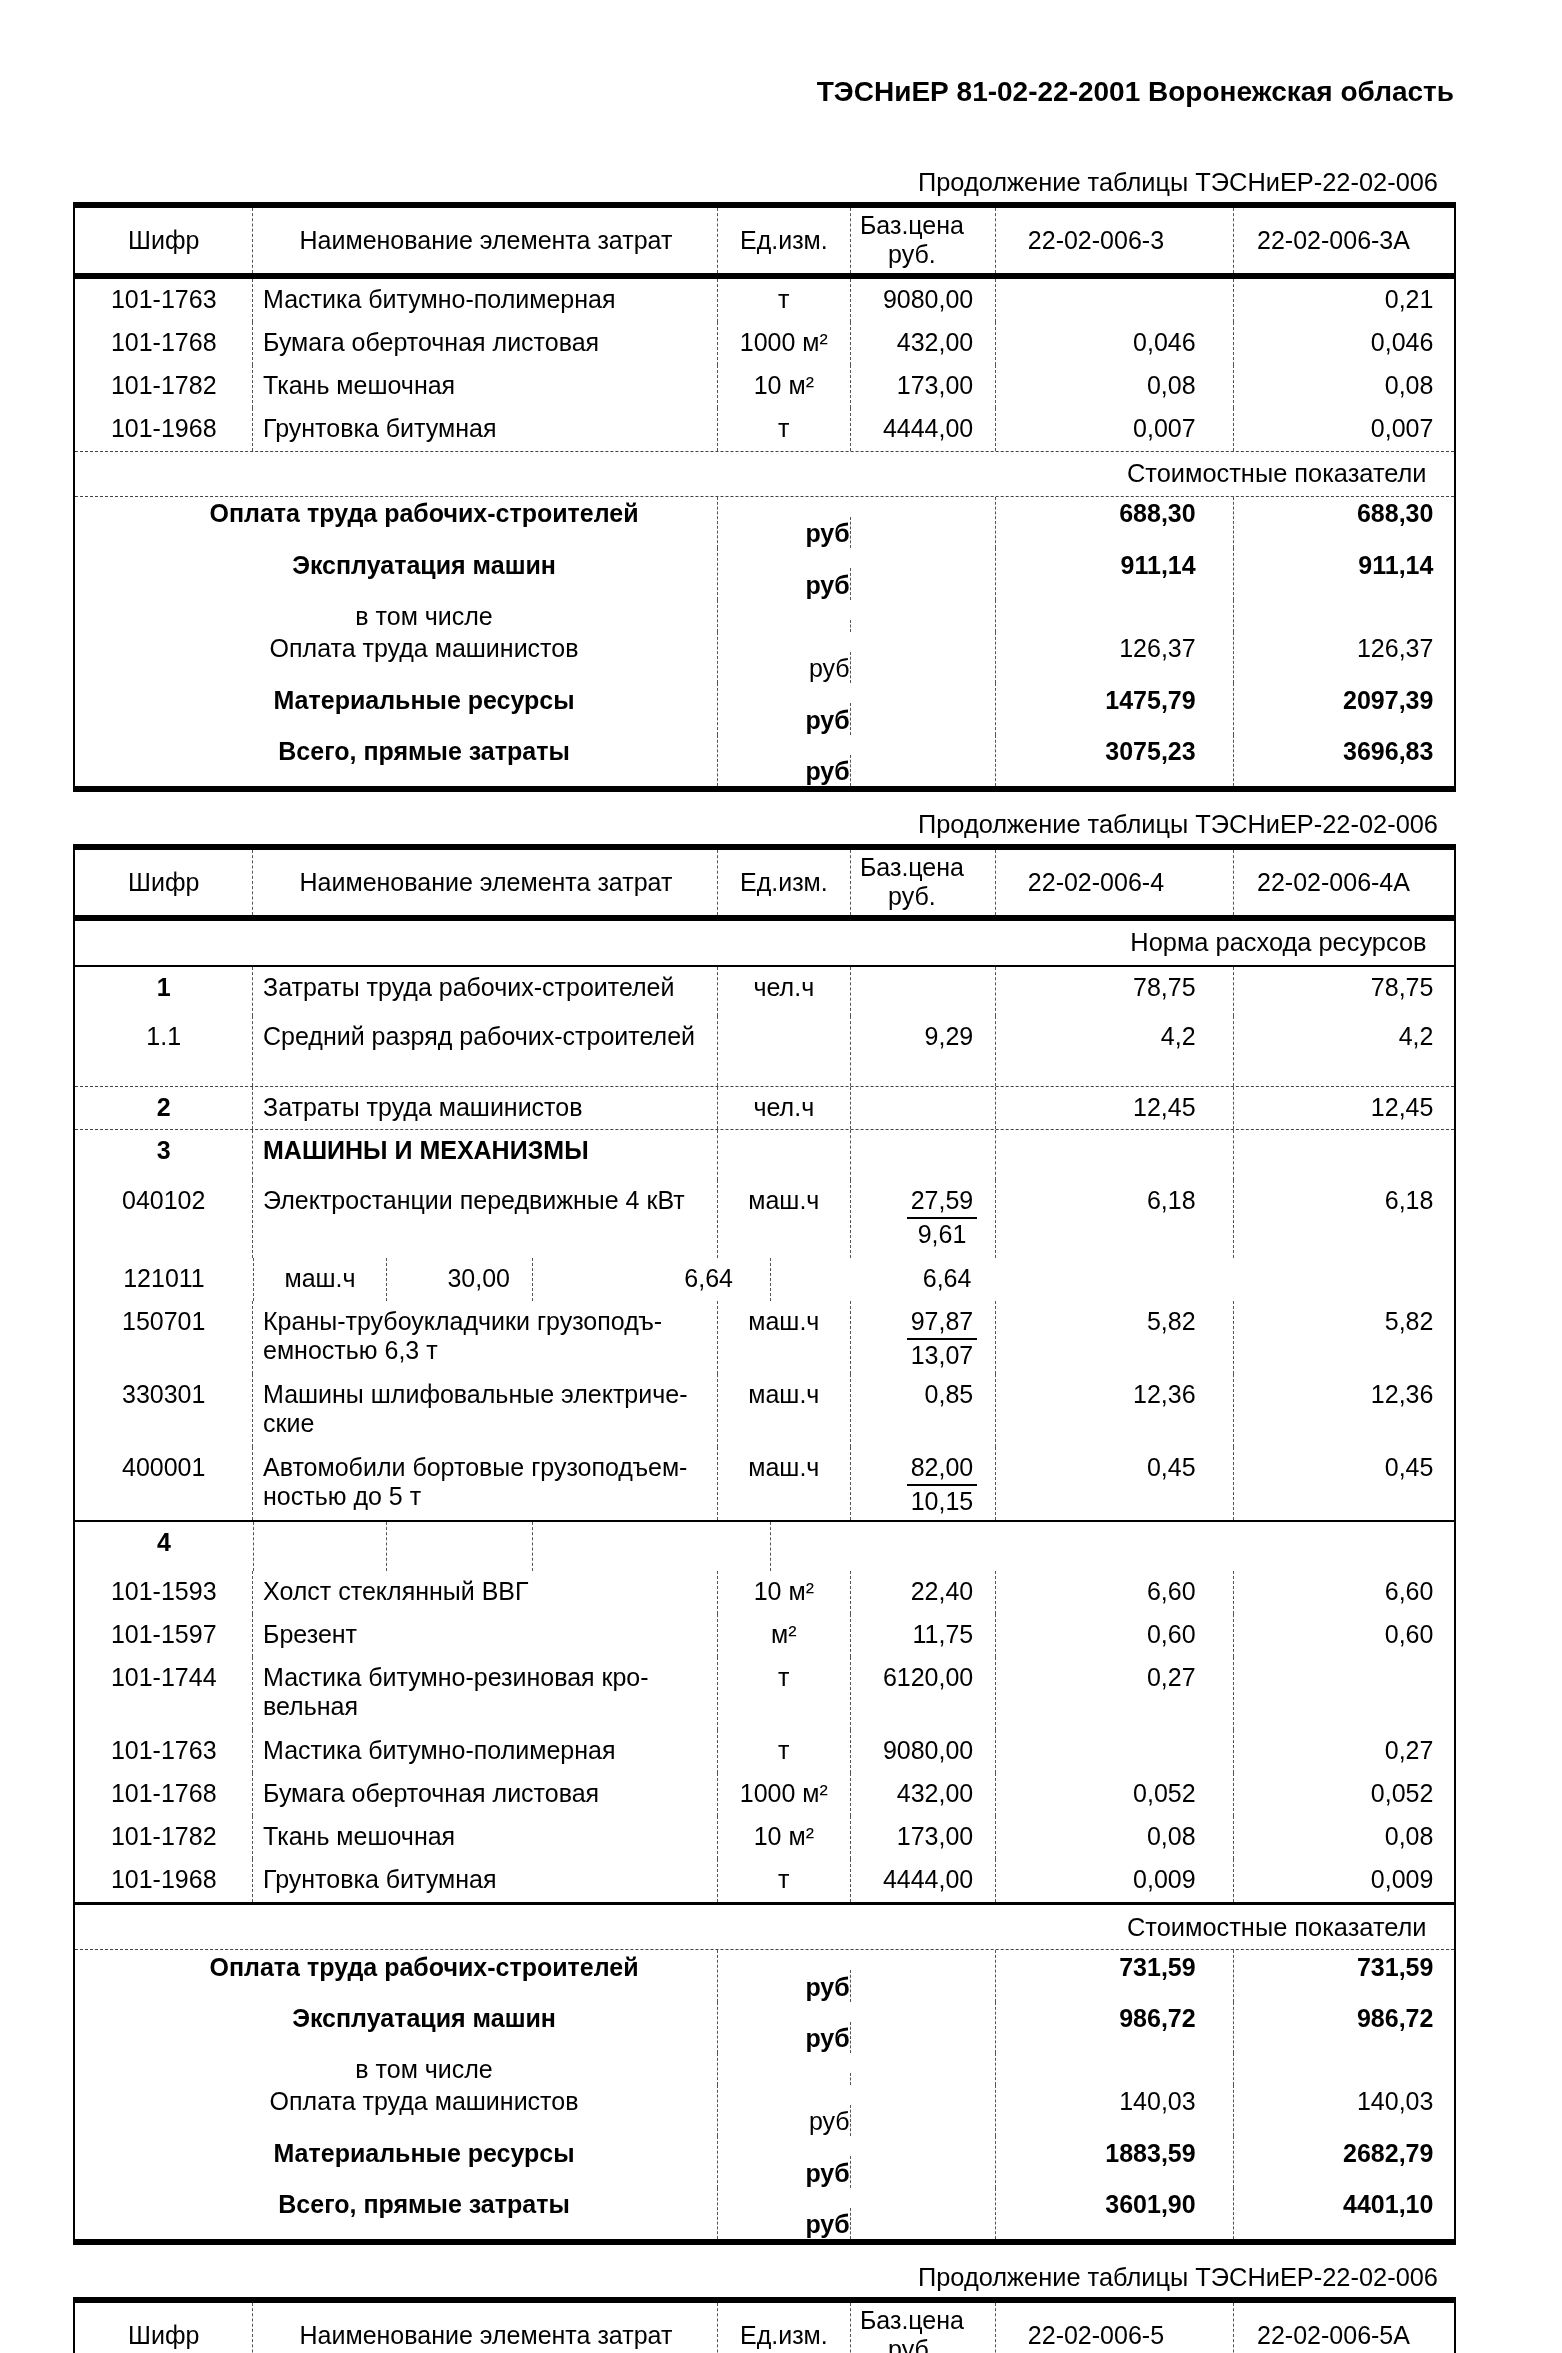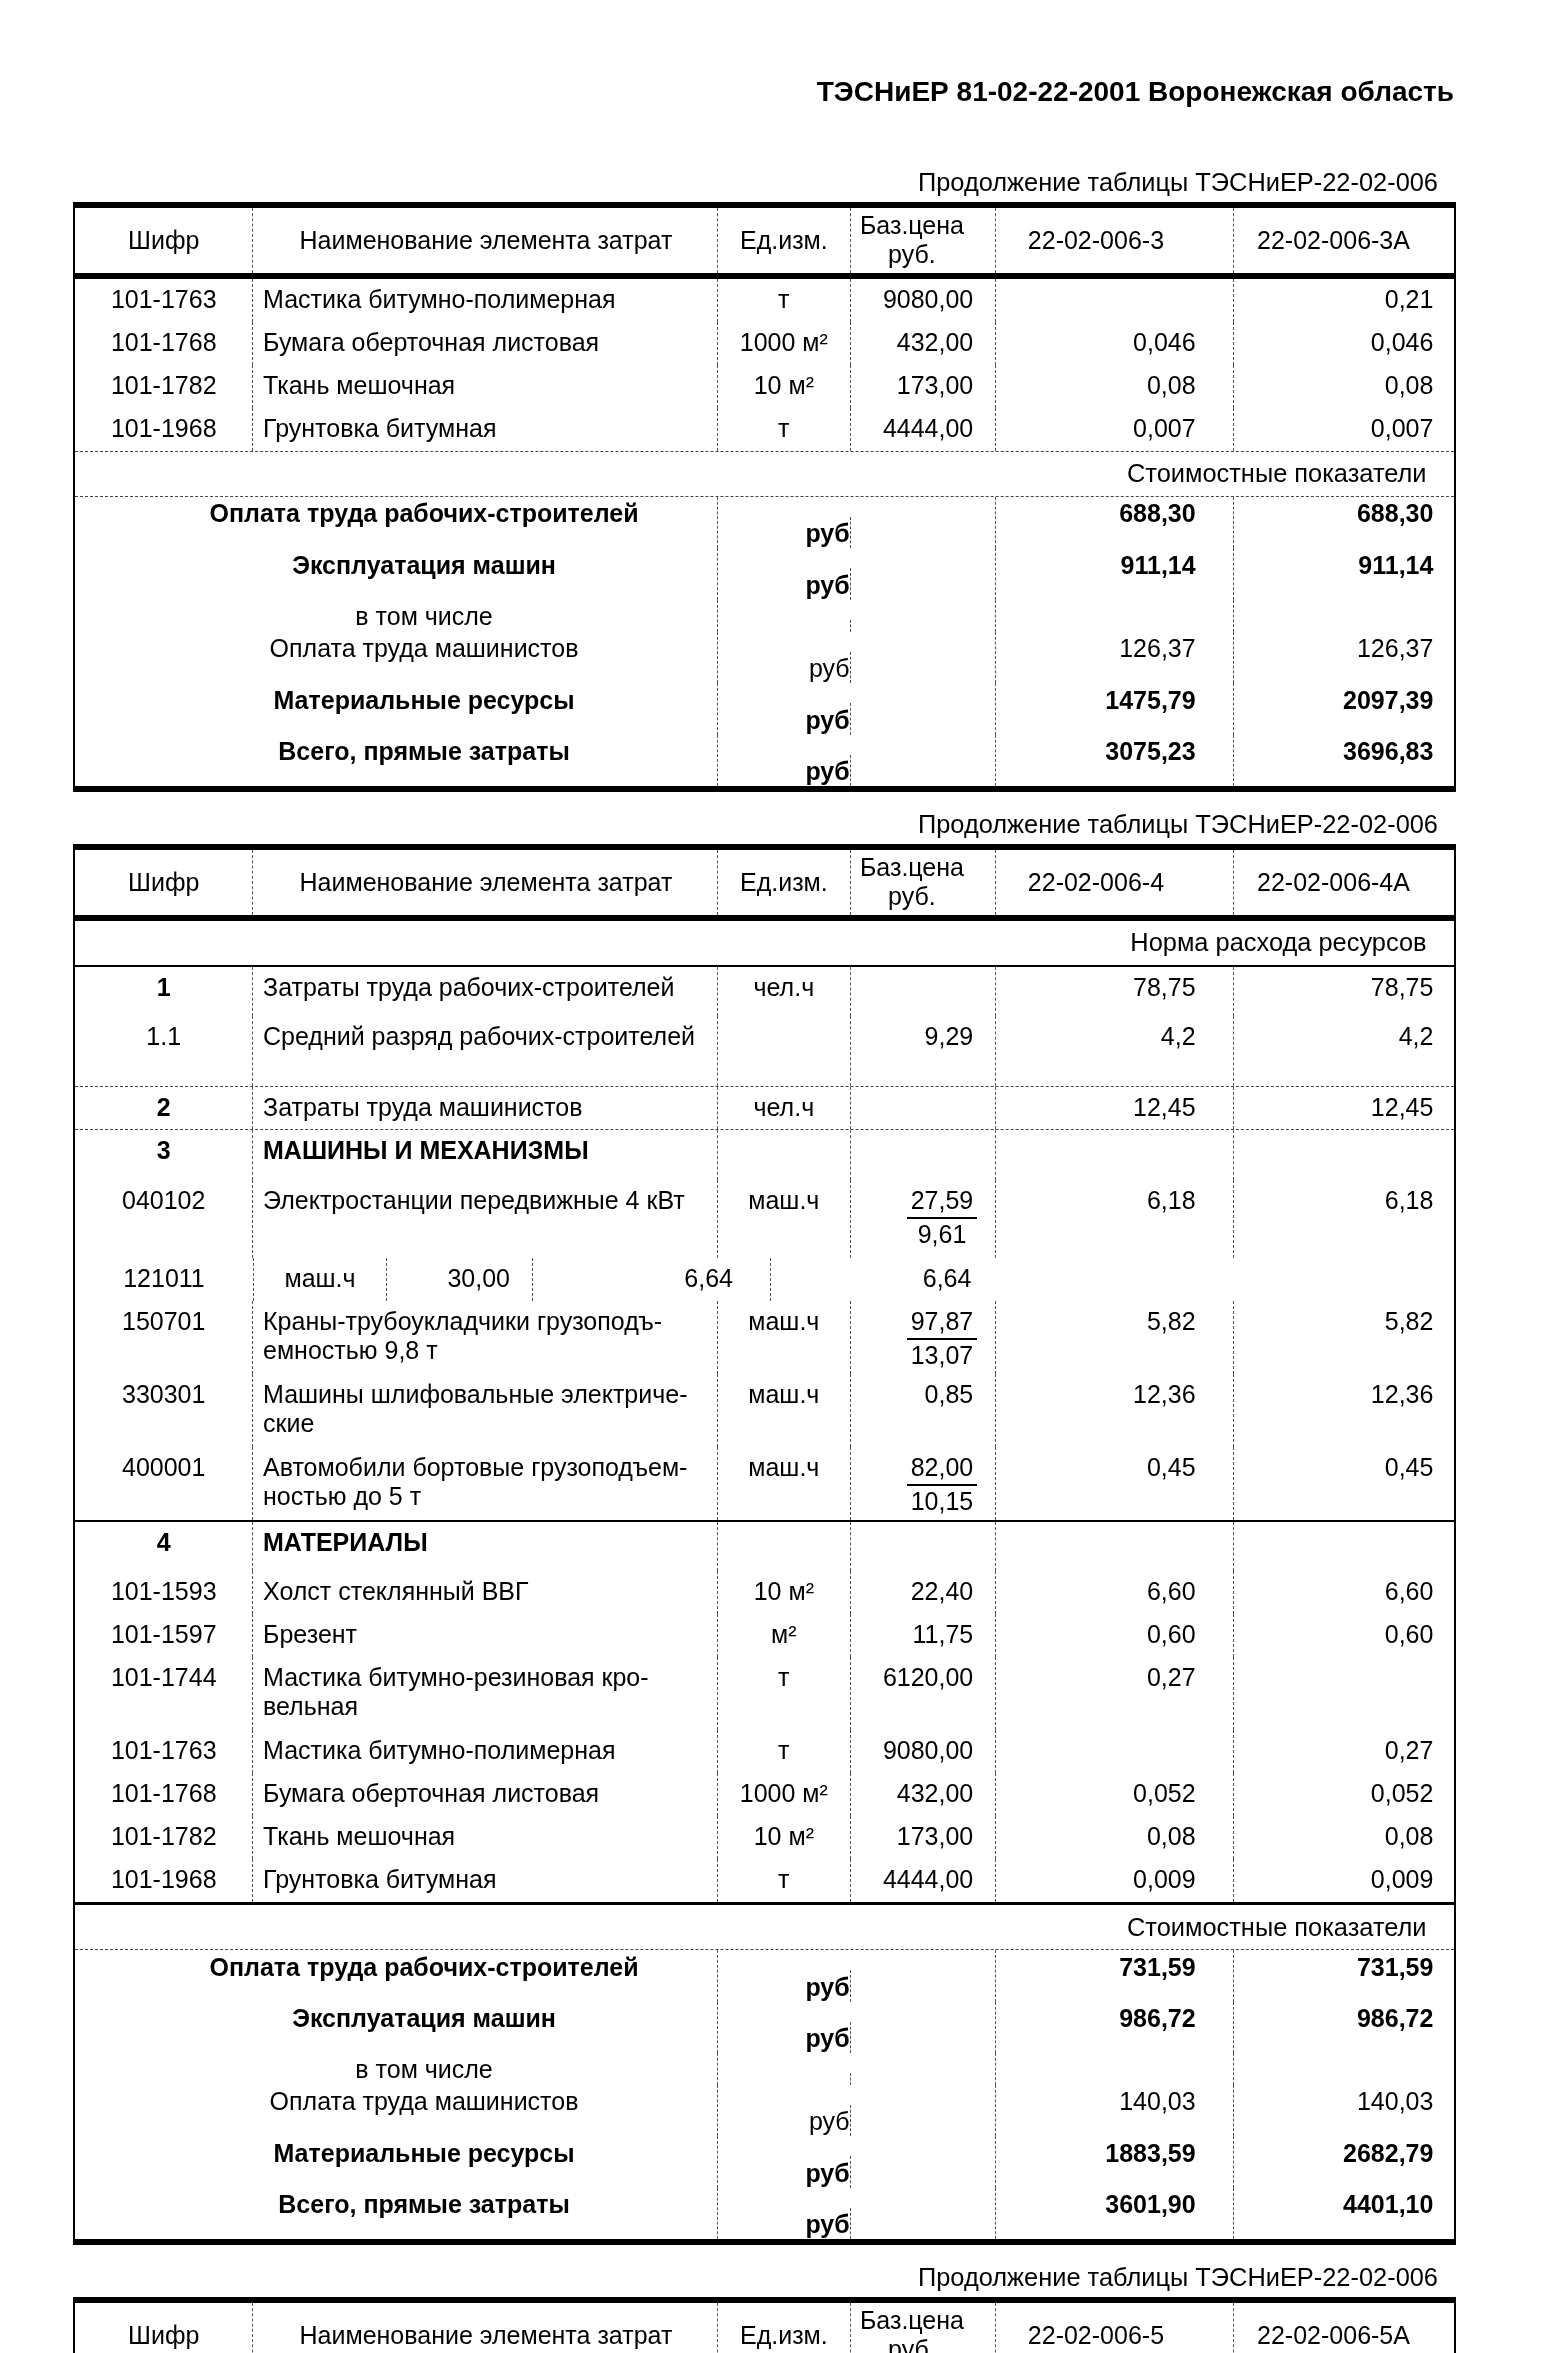--- a/index.html
+++ b/index.html
@@ -216,21 +216,21 @@
     <div class="row r62">
       <div class="c c1">121011</div>
       <div class="c c3">маш.ч</div>
       <div class="c c4">30,00</div>
       <div class="c c5">6,64</div>
       <div class="c c6">6,64</div>
     </div>
     <div class="row r104">
       <div class="c c1">150701</div>
       <div class="c c2">Краны-трубоукладчики грузоподъ-
-емностью 9,8 т</div>
+емностью 6,3 т</div>
       <div class="c c3">маш.ч</div>
       <div class="c c4"><span class="stk"><span class="top">97,87</span><span class="bot">13,07</span></span></div>
       <div class="c c5">5,82</div>
       <div class="c c6">5,82</div>
     </div>
     <div class="row r104">
       <div class="c c1">330301</div>
       <div class="c c2">Машины шлифовальные электриче-
 ские</div>
       <div class="c c3">маш.ч</div>
@@ -243,21 +243,20 @@
       <div class="c c2">Автомобили бортовые грузоподъем-
 ностью до 5 т</div>
       <div class="c c3">маш.ч</div>
       <div class="c c4"><span class="stk"><span class="top">82,00</span><span class="bot">10,15</span></span></div>
       <div class="c c5">0,45</div>
       <div class="c c6">0,45</div>
     </div>
 
     <div class="row r74 ss">
       <div class="c c1 b">4</div>
-      <div class="c c2 b">МАТЕРИАЛЫ</div>
       <div class="c c3"></div>
       <div class="c c4"></div>
       <div class="c c5"></div>
       <div class="c c6"></div>
     </div>
 
     <div class="row r62">
       <div class="c c1">101-1593</div>
       <div class="c c2">Холст стеклянный ВВГ</div>
       <div class="c c3">10 м²</div>

